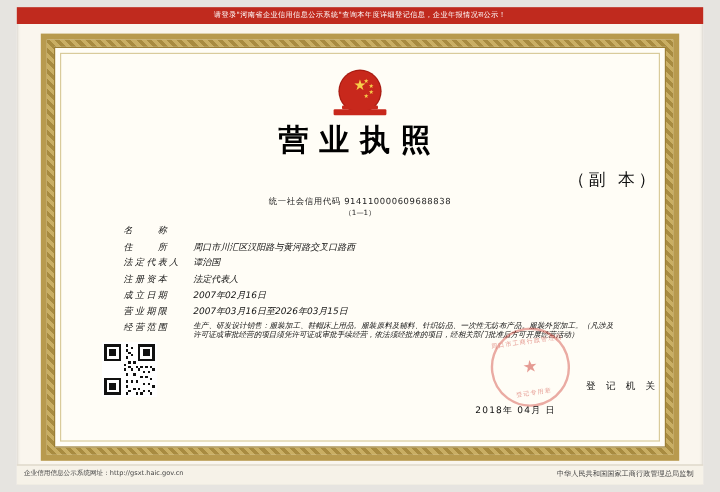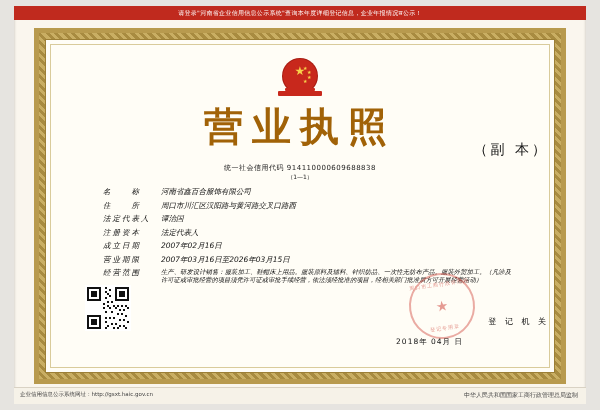--- a/index.html
+++ b/index.html
@@ -86,21 +86,21 @@
     width:44px;height:5px;background:#c8281c;border-radius:1px;
   }
   .emblem .bar2{
     position:absolute;left:50%;bottom:6px;transform:translateX(-50%);
     width:30px;height:3px;background:#c8281c;border-radius:1px;
   }
   
   .title{
     position:absolute;left:0;right:0;top:55px;text-align:center;
     font-family:"DejaVu Sans","Liberation Sans",sans-serif;
-    font-size:39px;font-weight:bold;color:#a16207;
+    font-size:25px;font-weight:bold;color:#000000;
     letter-spacing:9px;
   }
   .subtitle{
     position:absolute;left:0;right:0;top:96px;text-align:right;
     font-size:14px;color:#111;letter-spacing:3px;
   }
   .code-line{
     position:absolute;left:0;right:0;top:118px;text-align:center;
     font-size:7px;color:#222;letter-spacing:.5px;
   }
@@ -190,21 +190,20 @@
 
           <div class="code-line">
             <span>统一社会信用代码</span>
             <span>914110000609688838</span>
           </div>
           <div class="code-sub">（1—1）</div>
 
           <div class="fields">
             <div class="row">
               <div class="label">名　　称</div>
-              <div class="value">河南省鑫百合服饰有限公司</div>
             </div>
             <div class="row">
               <div class="label">住　　所</div>
               <div class="value">周口市川汇区汉阳路与黄河路交叉口路西</div>
             </div>
             <div class="row">
               <div class="label">法定代表人</div>
               <div class="value">谭治国</div>
             </div>
             <div class="row">

